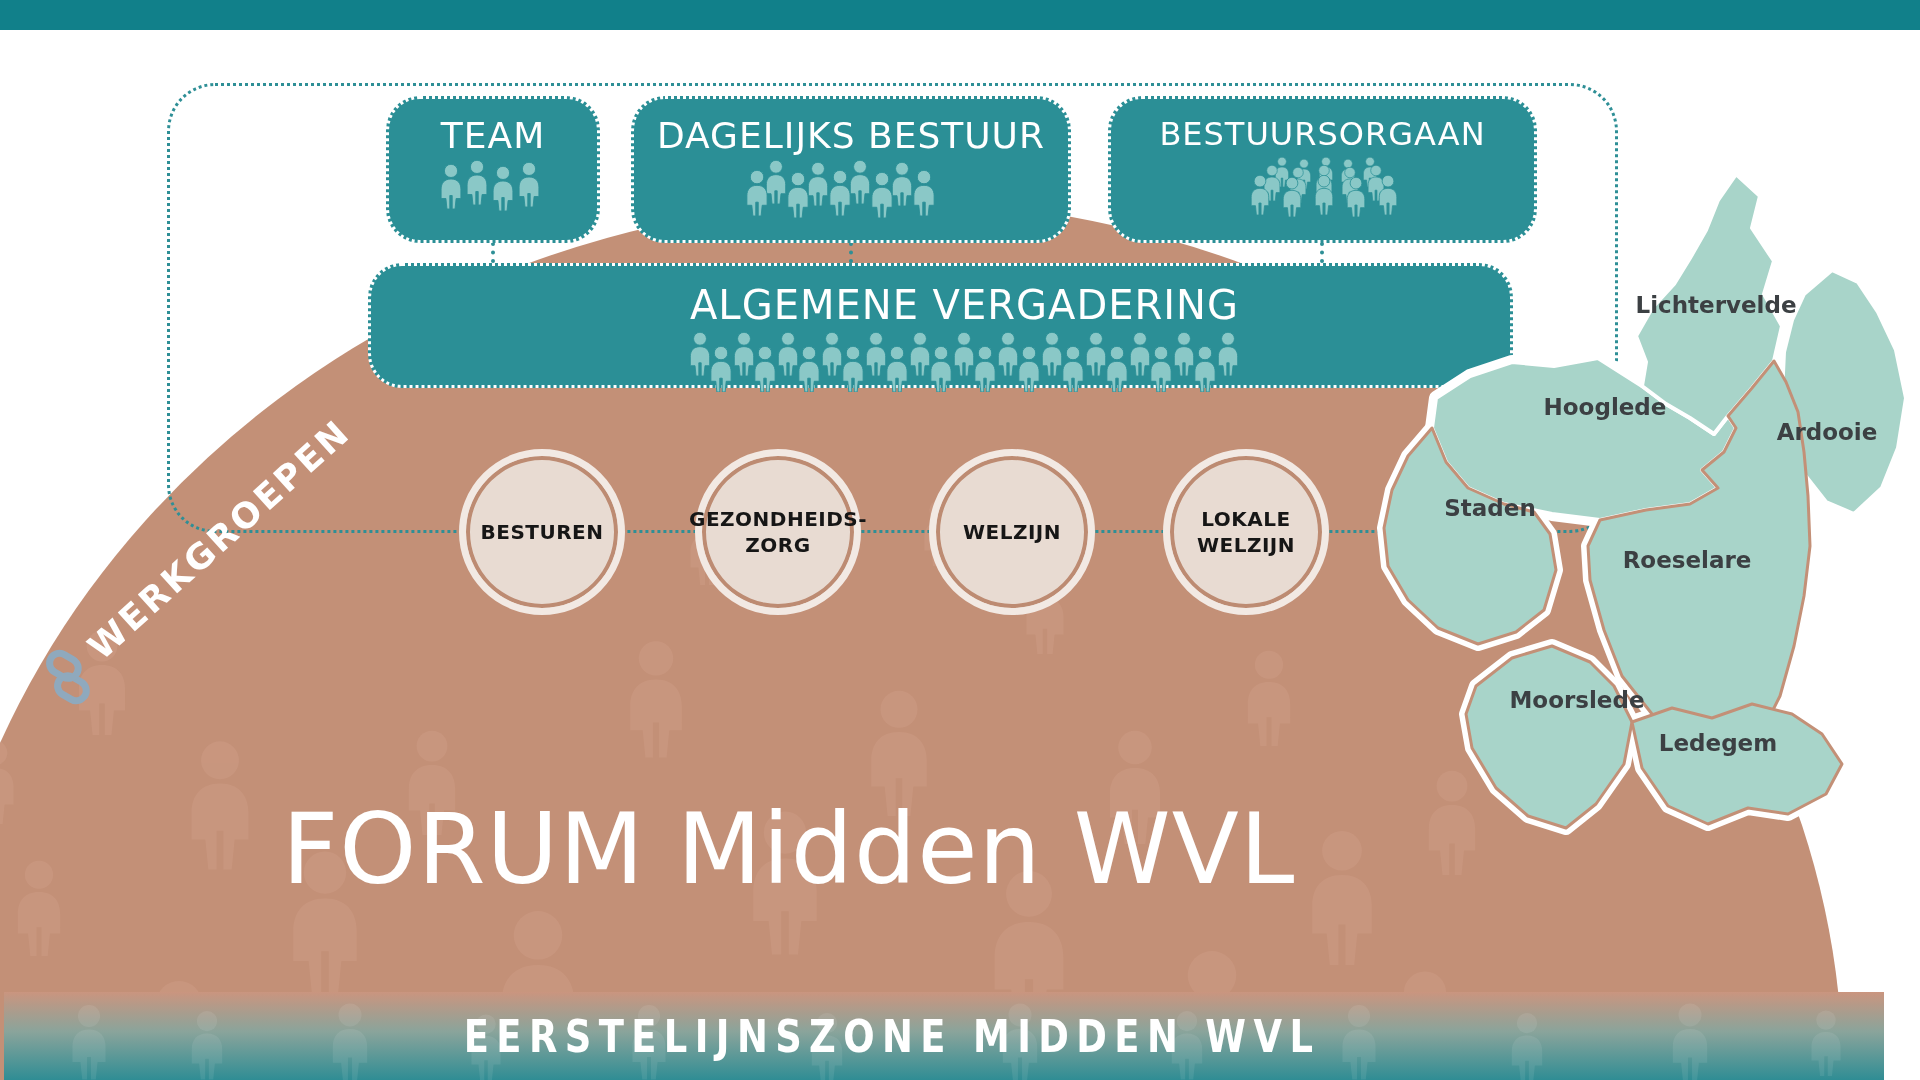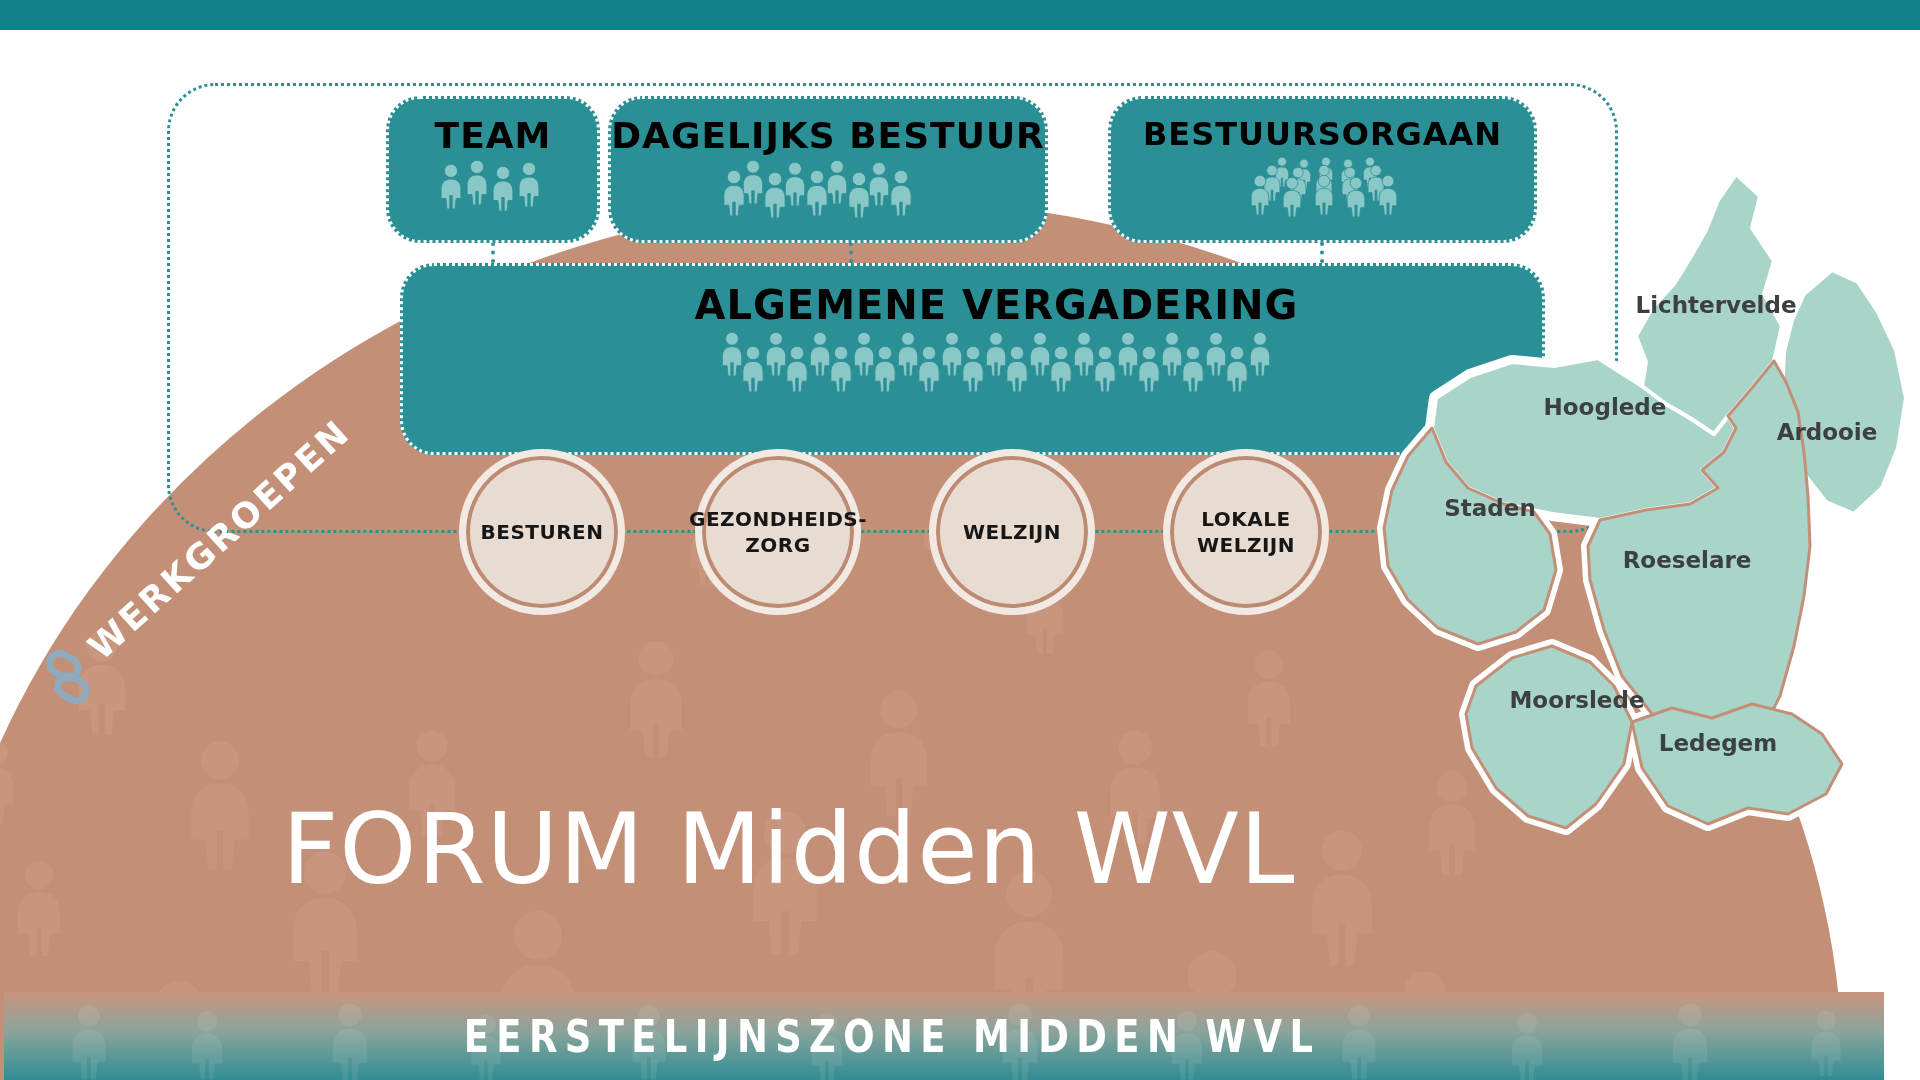--- a/index.html
+++ b/index.html
@@ -20,25 +20,25 @@
     position:absolute;left:167px;top:83px;width:1451px;height:450px;
     border:3px dotted #2e8f96;border-radius:48px;z-index:20;box-sizing:border-box;
   }
 
   
   .box{
     position:absolute;background:#2b8f96;border:3px dotted #ffffff;border-radius:34px;
     display:flex;flex-direction:column;align-items:center;justify-content:flex-start;
     padding-top:16px;box-sizing:border-box;z-index:25;
   }
-  .box-label{color:#000000;font-weight:bold;font-size:36px;letter-spacing:1px;white-space:nowrap;}
+  .box-label{color:#ffffff;font-weight:normal;font-size:36px;letter-spacing:1px;white-space:nowrap;}
   .box-team{left:386px;top:96px;width:214px;height:147px;}
-  .box-db{left:608px;top:96px;width:440px;height:147px;}
+  .box-db{left:631px;top:96px;width:440px;height:147px;}
   .box-bo{left:1108px;top:96px;width:429px;height:147px;}
-  .assembly{left:400px;top:263px;width:1145px;height:192px;padding-left:48px;}
+  .assembly{left:368px;top:263px;width:1145px;height:125px;padding-left:48px;}
   .assembly .box-label{font-size:40px;}
   .crowd{margin-top:4px;overflow:visible;}
 
   .connector{
     position:absolute;width:0;height:21px;top:242px;
     border-left:4px dotted #2e8f96;z-index:24;
   }
 
   
   .circle{

